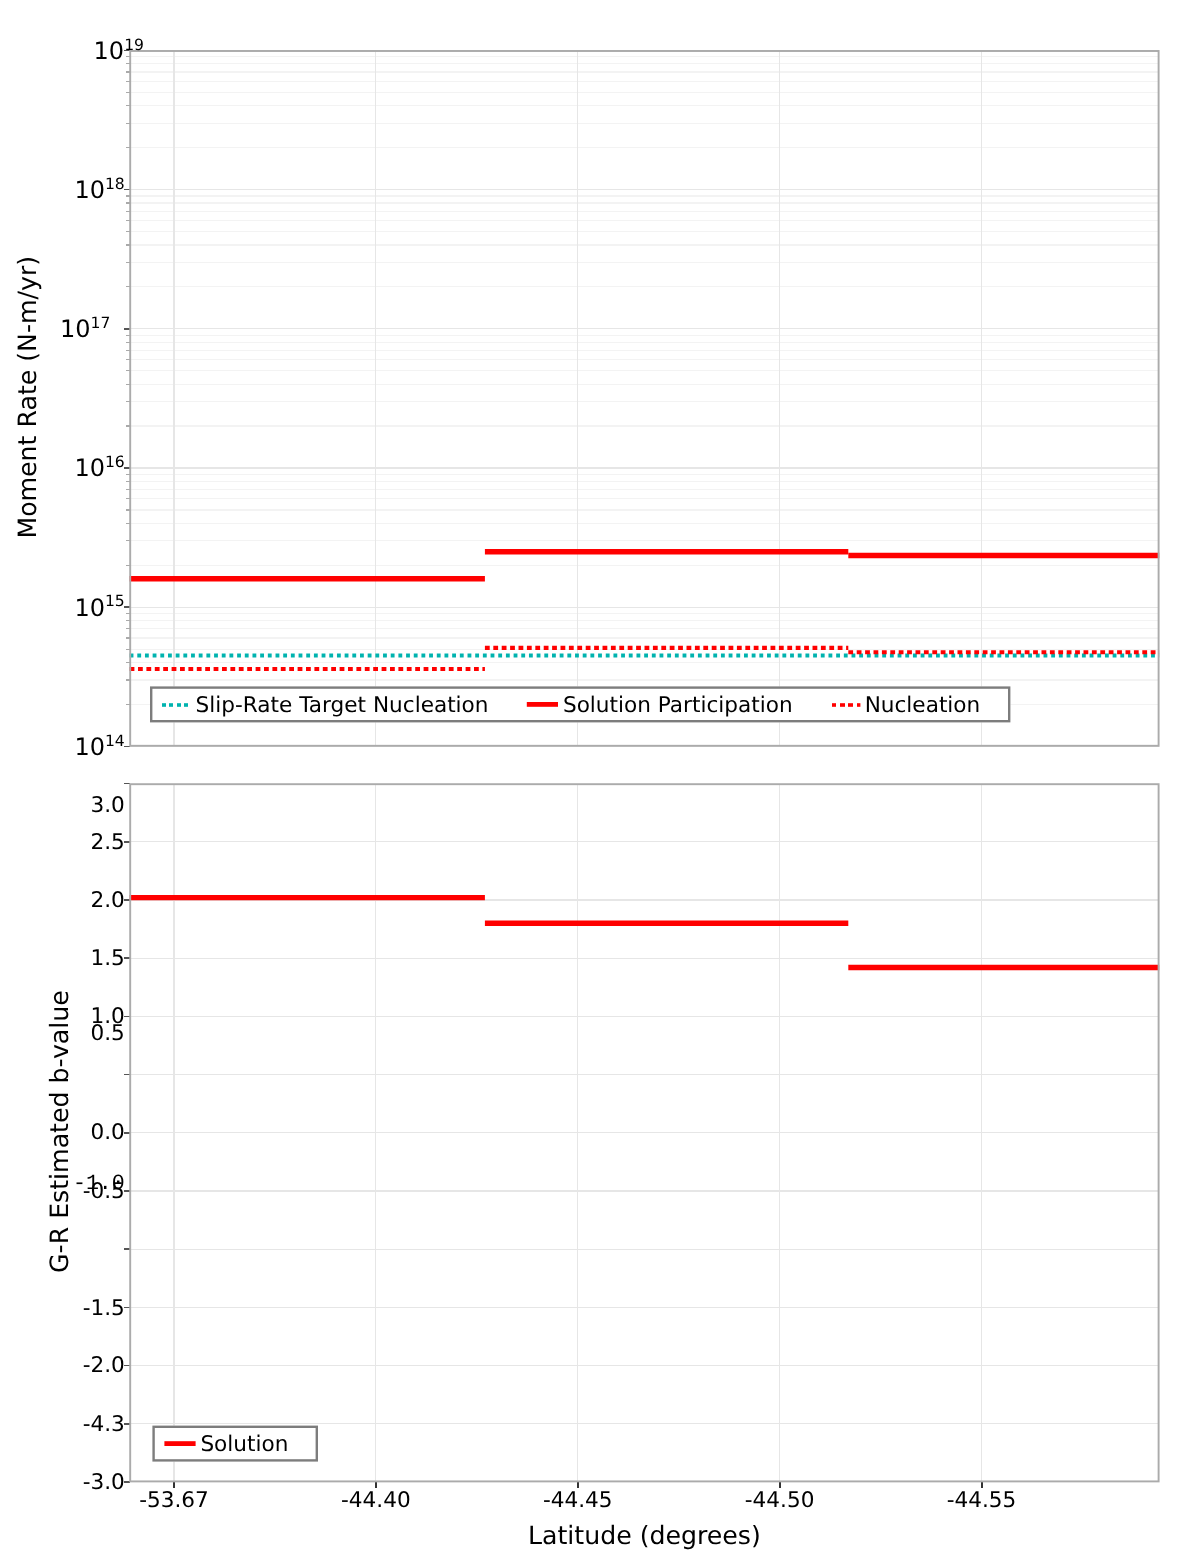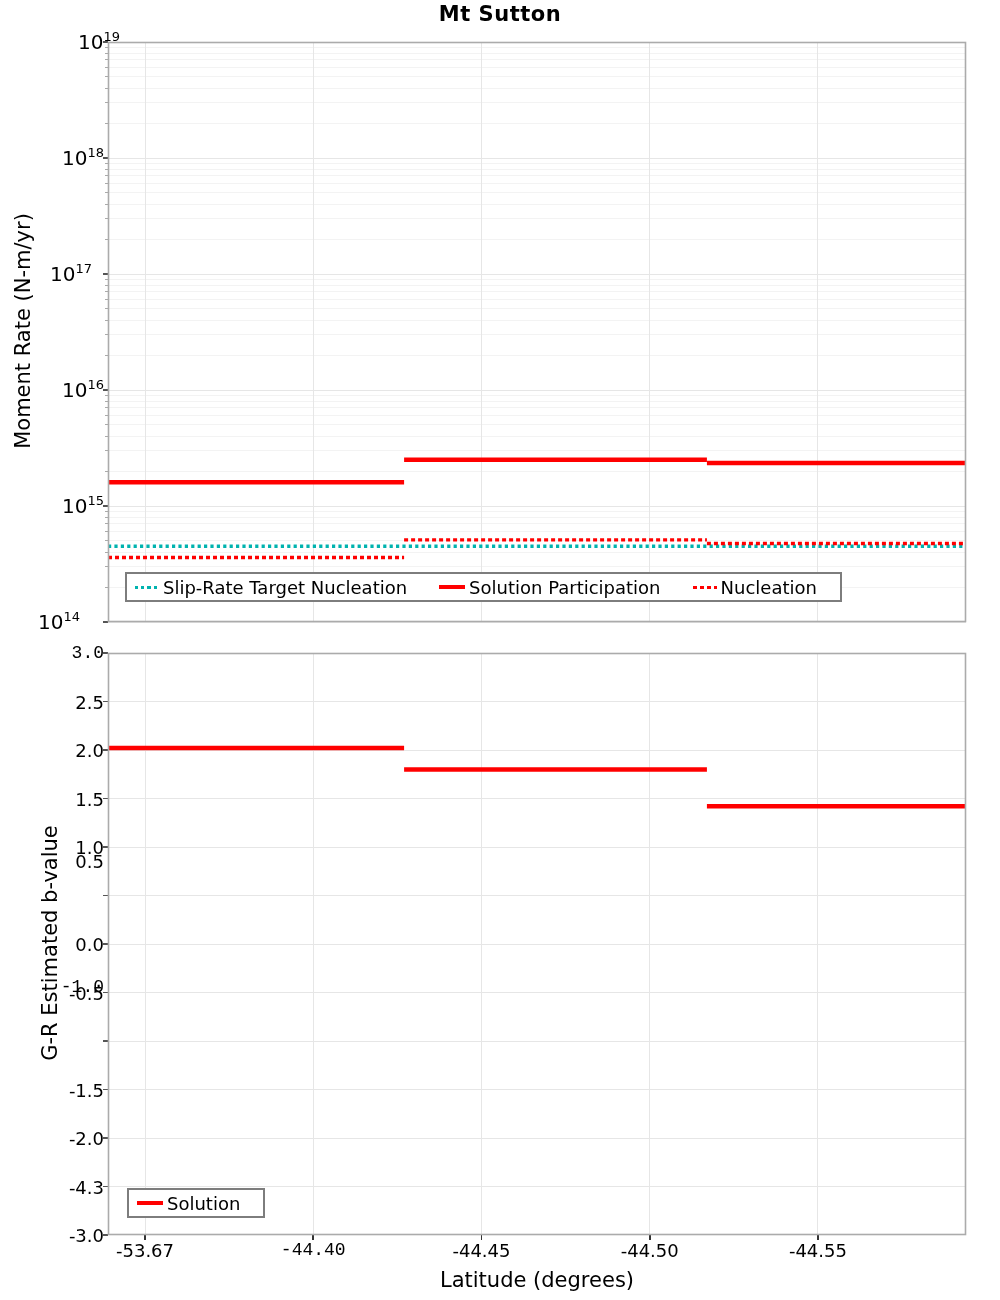--- a/index.html
+++ b/index.html
@@ -35,21 +35,20 @@
   .legend .item{display:flex;align-items:center;margin-right:12px;}
   .legend .item:last-child{margin-right:15px;}
   .swatch{display:inline-block;height:4px;margin-right:4px;flex:0 0 auto;}
   .swatch.solid{width:26px;}
   .swatch.dotted{width:24px;height:3px;}
 </style>
 </head>
 <body>
 
 <div id="fig">
-  <div class="title">Mt Sutton</div>
 
   <div class="vlab" id="top-ylab" style="left: -177px; top: 319px; width: 400px; text-align: center;">Moment Rate (N-m/yr)</div>
   <div class="vlab" id="bot-ylab" style="left: -150px; top: 931px; width: 400px; text-align: center;">G-R Estimated b-value</div>
   <div class="xlab" id="x-axis-title" style="left: 537px; top: 1268px;">Latitude (degrees)</div>
 
   <svg class="plot" id="top-svg" width="858" height="580" viewBox="0 0 858 580" style="left: 108px; top: 42px;">
       <line x1="0" y1="545.0805205029782" x2="858" y2="545.0805205029782" stroke="#f3f3f3" stroke-width="1" shape-rendering="crispEdges"></line>
       <line x1="0" y1="524.6539344525191" x2="858" y2="524.6539344525191" stroke="#f3f3f3" stroke-width="1" shape-rendering="crispEdges"></line>
       <line x1="0" y1="510.16104100595635" x2="858" y2="510.16104100595635" stroke="#f3f3f3" stroke-width="1" shape-rendering="crispEdges"></line>
       <line x1="0" y1="498.9194794970218" x2="858" y2="498.9194794970218" stroke="#f3f3f3" stroke-width="1" shape-rendering="crispEdges"></line>
@@ -195,40 +194,40 @@
       <line x1="598.9176470588322" y1="153.26" x2="858" y2="153.26" stroke="#ff0000" stroke-width="4.5"></line>
       <rect x="0.5" y="0.5" width="857" height="581" fill="none" stroke="#ababab" stroke-width="1.6"></rect>
     </svg>
 
   <div id="top-yticks">
       <div class="ytick" style="left: 30px; top: 42px; font-size: 20px;"><span>10</span><sup>19</sup></div>
       <div class="ytick" style="left: 14px; top: 158px; font-size: 20px;"><span>10</span><sup>18</sup></div>
       <div class="ytick" style="left: 2px; top: 274px; font-size: 20px;"><span>10</span><sup>17</sup></div>
       <div class="ytick" style="left: 14px; top: 390px; font-size: 20px;"><span>10</span><sup>16</sup></div>
       <div class="ytick" style="left: 14px; top: 506px; font-size: 20px;"><span>10</span><sup>15</sup></div>
-      <div class="ytick" style="left: 14px; top: 622px; font-size: 20px; text-align: center;"><span>10</span><sup>14</sup></div>
+      <div class="ytick" style="left: 14px; top: 622px; font-size: 20px;"><span>10</span><sup>14</sup></div>
     </div>
   <div id="bot-yticks">
-      <div class="ytick" style="left: 14px; top: 653px; font-family: Liberation Mono, monospace;">3.0</div>
+      <div class="ytick" style="left: 14px; top: 671px;">3.0</div>
       <div class="ytick" style="left: 14px; top: 701.5px;">2.5</div>
       <div class="ytick" style="left: 14px; top: 750px;">2.0</div>
       <div class="ytick" style="left: 14px; top: 798.5px;">1.5</div>
       <div class="ytick" style="left: 14px; top: 847px;">1.0</div>
       <div class="ytick" style="left: 14px; top: 861px;">0.5</div>
       <div class="ytick" style="left: 14px; top: 944px;">0.0</div>
       <div class="ytick" style="left: 14px; top: 992.5px;">-0.5</div>
       <div class="ytick" style="left: 14px; top: 987px; font-family: Liberation Mono, monospace;">-1.0</div>
       <div class="ytick" style="left: 14px; top: 1089.5px;">-1.5</div>
       <div class="ytick" style="left: 14px; top: 1138px;">-2.0</div>
       <div class="ytick" style="left: 14px; top: 1186.5px;">-4.3</div>
       <div class="ytick" style="left: 14px; top: 1235px;">-3.0</div>
     </div>
   <div id="xticks">
       <div class="xtick" style="left: 145.012px; top: 1240px;">-53.67</div>
-      <div class="xtick" style="left: 313.247px; top: 1240px; font-family: Liberation Mono, monospace;">-44.40</div>
+      <div class="xtick" style="left: 313.247px; top: 1240px;">-44.40</div>
       <div class="xtick" style="left: 481.482px; top: 1240px;">-44.45</div>
       <div class="xtick" style="left: 649.718px; top: 1240px; text-align: center;">-44.50</div>
       <div class="xtick" style="left: 817.953px; top: 1240px;">-44.55</div>
     </div>
 
   <div class="legend" id="top-legend" style="left: 125px; top: 572px; gap: 20px;">
       <span class="item">
         <span class="swatch dotted" style="background: repeating-linear-gradient(to right, rgb(0, 179, 175) 0px, rgb(0, 179, 175) 3.2px, transparent 3.2px, transparent 6.2px);"></span>
         <span>Slip-Rate Target Nucleation</span>
       </span>

